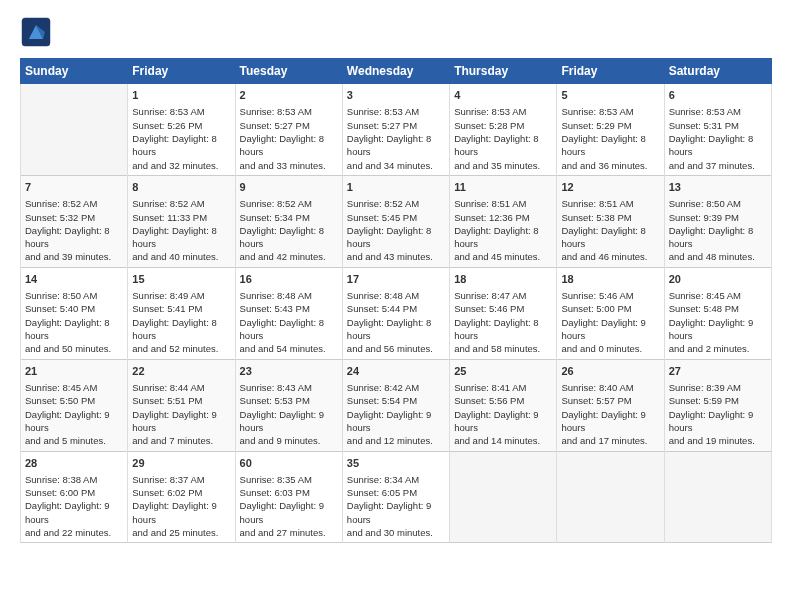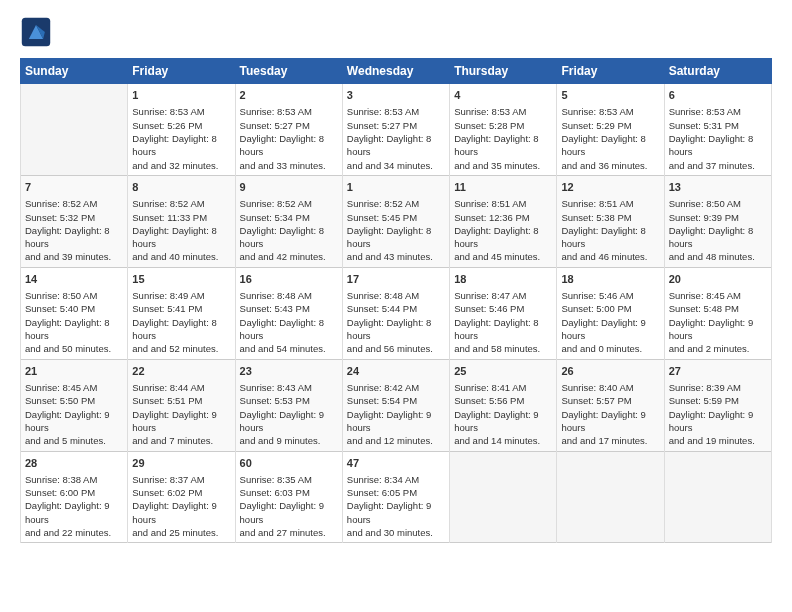--- a/index.html
+++ b/index.html
@@ -335,21 +335,21 @@
             <div>and and 25 minutes.</div>
           </td>
           <td>
             <span class="day-num">60</span>
             <div>Sunrise: 8:35 AM</div>
             <div>Sunset: 6:03 PM</div>
             <div>Daylight: Daylight: 9 hours</div>
             <div>and and 27 minutes.</div>
           </td>
           <td>
-            <span class="day-num">47</span>
+            <span class="day-num">35</span>
             <div>Sunrise: 8:34 AM</div>
             <div>Sunset: 6:05 PM</div>
             <div>Daylight: Daylight: 9 hours</div>
             <div>and and 30 minutes.</div>
           </td>
           <td class="cell-empty"></td>
           <td class="cell-empty"></td>
           <td class="cell-empty"></td>
         </tr>
       </tbody>

